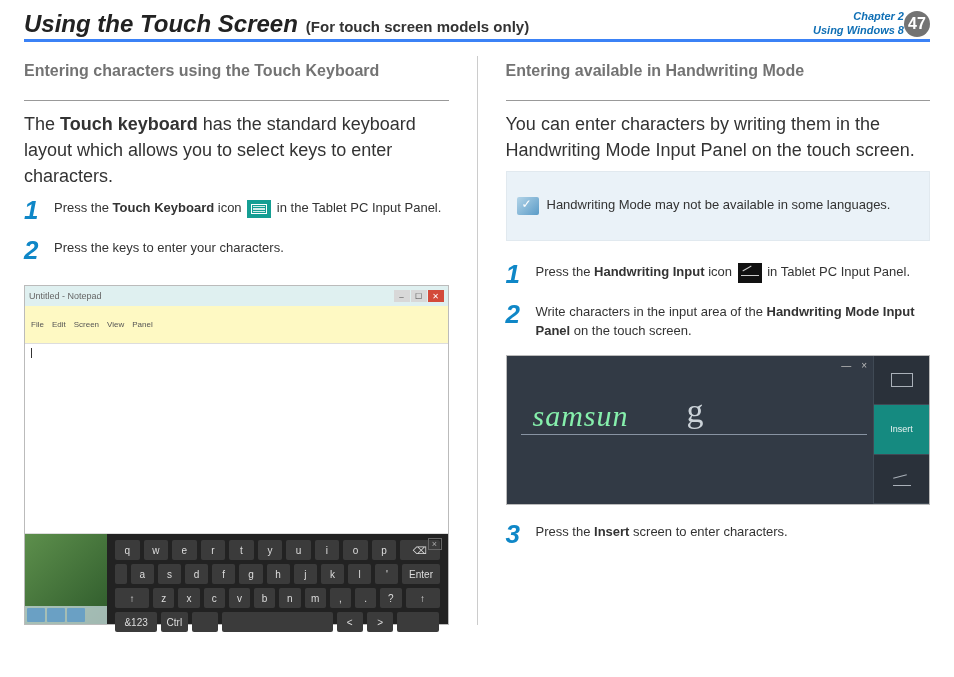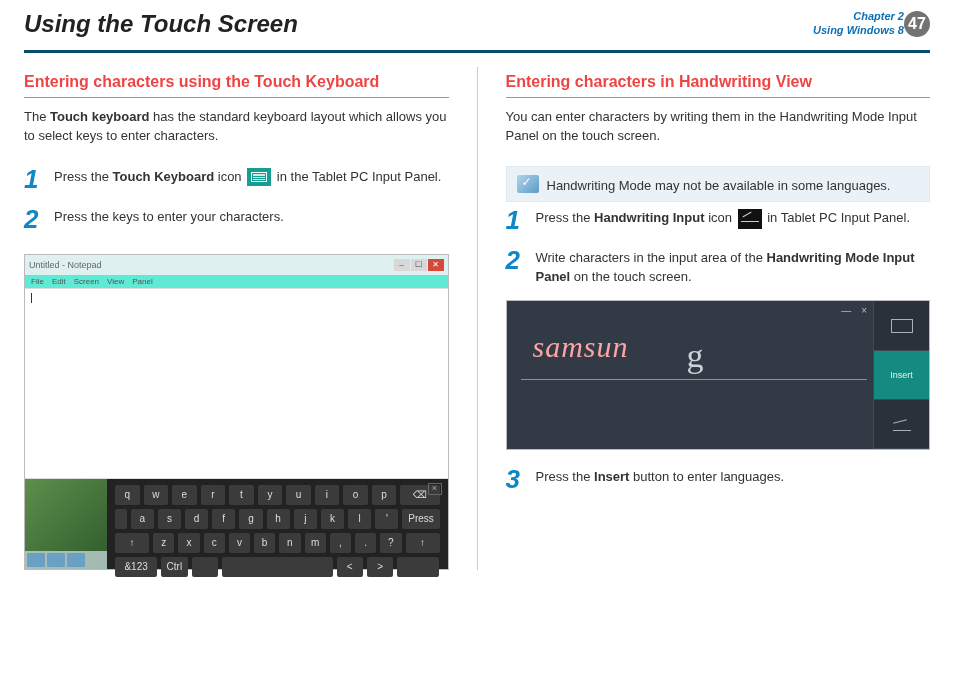--- a/index.html
+++ b/index.html
@@ -1,85 +1,86 @@
 <!DOCTYPE html>
 <html><head>
 <meta charset="utf-8">
 <style>
   *{box-sizing:border-box;margin:0;padding:0}
   body{font-family:"Segoe UI",Arial,sans-serif;color:#333;width:954px;height:677px;background:#fff;overflow:hidden}
   .page{padding:10px 24px 24px 24px}
-  .header{display:flex;justify-content:space-between;align-items:center;border-bottom:3px solid #0c4a6e;padding-bottom:12px;margin-bottom:10px}
+  .header{display:flex;justify-content:space-between;align-items:center;border-bottom:3px solid #3b82f6;padding-bottom:1px;margin-bottom:10px}
   .title-group{display:flex;align-items:baseline;gap:8px}
   .title-main{font-size:24px;font-weight:700;font-style:italic;color:#222}
   .title-sub{font-size:15px;font-weight:700;color:#333}
   .header-right{display:flex;align-items:center;}
   .chapter-block{text-align:right;font-size:11px;line-height:1.25;font-weight:700;color:#0f6fb5;font-style:italic}
   .page-badge{background:#737373;color:#fff;width:26px;height:26px;border-radius:50%;display:flex;align-items:center;justify-content:center;font-size:16px;font-weight:700}
   .columns{display:flex;gap:28px;margin-top:20px}
   .col{flex:1;min-width:0}
   .vrule{width:1px;background:#ccc;margin-top:-6px}
-  .section-title{font-size:16px;font-weight:700;color:#ef4444;border-bottom:1px solid #999;padding-bottom:6px;margin-bottom:10px}
-  .body-text{font-size:13px;line-height:1.45;color:#333;margin-bottom:20px}
+  .section-title{font-size:16px;font-weight:700;color:#737373;border-bottom:1px solid #999;padding-bottom:20px;margin-bottom:10px}
+  .body-text{font-size:18px;line-height:1.45;color:#333;margin-bottom:8px}
   .step{display:flex;gap:10px;margin-bottom:14px}
   .step-num{font-size:26px;font-weight:700;color:#0f87c7;font-style:italic;line-height:1;min-width:20px}
   .step-text{font-size:13px;line-height:1.45;color:#333;padding-top:2px}
   .b{font-weight:700}
   .icon-inline{display:inline-flex;vertical-align:middle;width:24px;height:18px;background:#159e93;justify-content:center;align-items:center;margin:0 2px}
   .kbd-mini{width:16px;height:10px;border:1px solid #fff;display:flex;flex-direction:column;gap:1px;padding:1px}
   .kbd-mini span{flex:1;background:#fff;opacity:.8}
   .icon-hw{display:inline-flex;vertical-align:middle;width:24px;height:20px;background:#111;justify-content:center;align-items:center;margin:0 2px;position:relative}
   .icon-hw::before{content:"";position:absolute;width:18px;height:1px;background:#ccc;top:12px;left:3px}
   .icon-hw::after{content:"";position:absolute;width:10px;height:1px;background:#ccc;top:5px;left:4px;transform:rotate(-30deg)}
-  .note-box{background:#eaf2f8;border:1px solid #e1e9ef;padding:8px 10px;font-size:13px;color:#333;display:flex;align-items:flex-end;gap:8px;margin-bottom:5px}
+  .note-box{background:#eaf2f8;border:1px solid #e1e9ef;padding:25px 10px;font-size:13px;color:#333;display:flex;align-items:flex-start;gap:8px;margin-bottom:20px}
   .note-icon{width:22px;height:18px;background:linear-gradient(135deg,#b3d4e8,#5a9bc7);border-radius:2px;position:relative;flex-shrink:0}
   .note-icon::after{content:"✓";position:absolute;color:#fff;font-size:12px;left:5px;top:0}
   
   .shot{border:1px solid #bbb;width:100%;margin-top:22px;font-size:0}
   .sh1-top{background:#dff0f0;display:flex;justify-content:space-between;align-items:center;height:20px;padding:0 4px;font-size:9px;color:#666}
   .sh1-top .t-title{font-size:9px;color:#666}
   .sh1-close{display:flex;gap:1px}
   .sh1-close span{width:16px;height:12px;background:#d8d8d8;font-size:8px;color:#444;display:flex;align-items:center;justify-content:center}
   .sh1-close span:last-child{background:#d34a3a;color:#fff}
-  .sh1-menu{background:#5eead4;font-size:8px;color:#555;display:flex;gap:8px;padding:2px 6px;border-bottom:1px solid #ddd}
+  .sh1-menu{background:#fef9c3;font-size:8px;color:#555;display:flex;gap:8px;padding:14px 6px;border-bottom:1px solid #ddd}
   .sh1-blank{height:190px;background:#fff;border-bottom:1px solid #ddd;position:relative}
   .sh1-cursor{position:absolute;left:6px;top:4px;width:1px;height:10px;background:#333}
   .sh1-footer{height:90px;display:flex}
   .sh1-grass{flex:0 0 82px;background:linear-gradient(135deg,#5d8f4c,#2e5a2b);position:relative}
   .sh1-taskbar{position:absolute;bottom:0;left:0;right:0;height:18px;background:rgba(210,225,235,.7);display:flex;gap:2px;align-items:center;padding:0 2px}
   .sh1-taskbar i{width:18px;height:14px;background:#6aa0c4;border-radius:1px}
   .osk{flex:1;background:#222;padding:6px 8px;display:flex;flex-direction:column;gap:4px;position:relative}
   .osk-close{position:absolute;top:4px;right:6px;width:14px;height:12px;border:1px solid #666;display:flex;align-items:center;justify-content:center}
   .osk-close::after{content:"×";color:#aaa;font-size:9px;line-height:1}
   .osk-row{display:flex;gap:4px}
   .key{background:#3b3b3b;color:#ddd;font-size:10px;height:20px;display:flex;align-items:center;justify-content:center;border-radius:2px}
   .key.w1{flex:1}
   .key.w15{flex:1.6}
   
   .shot2{border:1px solid #bbb;width:100%;margin-top:6px;position:relative;height:150px;background:#323a45;display:flex}
   .hw-canvas{flex:1;position:relative;padding:10px 14px}
   .hw-topbar{position:absolute;top:4px;right:6px;display:flex;gap:10px;color:#bbb;font-size:10px}
   .hw-line{position:absolute;left:14px;right:6px;top:78px;height:1px;background:#8893a2}
-  .hw-word{font-family:"Segoe Script",cursive;font-style:italic;font-size:30px;color:#fca5a5;position:absolute;left:26px;top:29px;letter-spacing:1px}
+  .hw-word{font-family:"Segoe Script",cursive;font-style:italic;font-size:30px;color:#86efac;position:absolute;left:26px;top:43px;letter-spacing:1px}
   .hw-g{font-family:"Segoe Script",cursive;font-size:34px;color:#cbd2d8;position:absolute;left:180px;top:36px}
   .hw-side{width:56px;background:#2a313a;display:flex;flex-direction:column;border-left:1px solid #404a55}
   .hw-slot{flex:1;display:flex;align-items:center;justify-content:center;color:#c7cdd3;font-size:10px;border-bottom:1px solid #404a55}
   .hw-slot.ins{background:#158a80;color:#e8f3f1;font-size:9px}
   .hw-kbd-ic{width:22px;height:14px;border:1px solid #aab1b9}
   .hw-hw-ic{width:18px;height:14px;border-bottom:1px solid #aab1b9;position:relative}
   .hw-hw-ic::after{content:"";position:absolute;width:14px;height:1px;background:#aab1b9;top:4px;left:0;transform:rotate(-15deg)}
 </style>
 </head>
 <body>
 
 <div class="page">
 
   <div class="header">
     <div class="title-group">
       <div class="title-main">Using the Touch Screen</div>
+      <div class="title-sub">(For touch screen models only)</div>
     </div>
     <div class="header-right">
       <div class="chapter-block">
         <div>Chapter 2</div>
         <div>Using Windows 8</div>
       </div>
       <div class="page-badge">47</div>
     </div>
   </div>
 
@@ -156,21 +157,21 @@
               <div class="key w1">a</div>
               <div class="key w1">s</div>
               <div class="key w1">d</div>
               <div class="key w1">f</div>
               <div class="key w1">g</div>
               <div class="key w1">h</div>
               <div class="key w1">j</div>
               <div class="key w1">k</div>
               <div class="key w1">l</div>
               <div class="key w1">'</div>
-              <div class="key w15">Press</div>
+              <div class="key w15">Enter</div>
             </div>
             <div class="osk-row">
               <div class="key w15">↑</div>
               <div class="key w1">z</div>
               <div class="key w1">x</div>
               <div class="key w1">c</div>
               <div class="key w1">v</div>
               <div class="key w1">b</div>
               <div class="key w1">n</div>
               <div class="key w1">m</div>
@@ -189,21 +190,21 @@
               <div class="key w15"></div>
             </div>
           </div>
         </div>
       </div>
     </div>
 
     <div class="vrule"></div>
 
     <div class="col">
-      <div class="section-title">Entering characters in Handwriting View</div>
+      <div class="section-title">Entering available in Handwriting Mode</div>
       <p class="body-text">You can enter characters by writing them in the Handwriting Mode Input Panel on the touch screen.</p>
 
       <div class="note-box">
         <div class="note-icon"></div>
         <span>Handwriting Mode may not be available in some languages.</span>
       </div>
 
       <div class="step">
         <div class="step-num">1</div>
         <div class="step-text">
@@ -235,19 +236,19 @@
           <div class="hw-slot ins">Insert</div>
           <div class="hw-slot">
               <div class="hw-hw-ic"></div>
             </div>
         </div>
       </div>
 
       <div class="step" style="margin-top:16px">
         <div class="step-num">3</div>
         <div class="step-text">
-          <span>Press the </span><span class="b">Insert</span><span> button to enter languages.</span>
+          <span>Press the </span><span class="b">Insert</span><span> screen to enter characters.</span>
         </div>
       </div>
     </div>
 
   </div>
 </div>
 
 </body></html>

